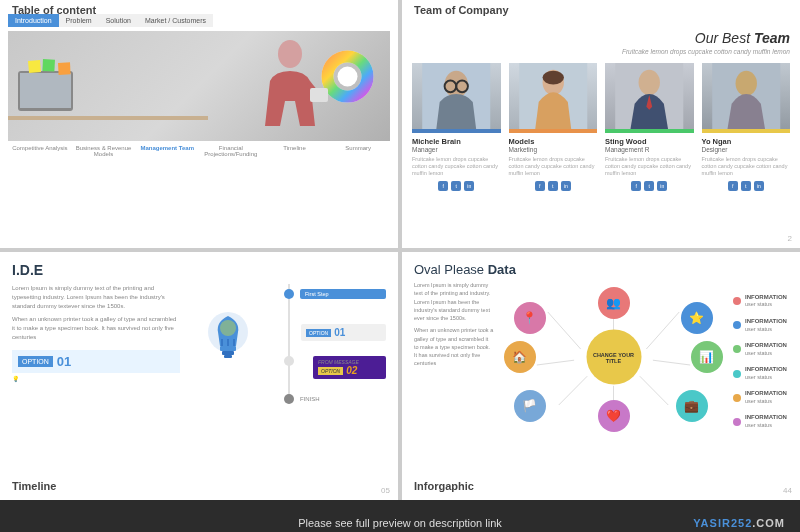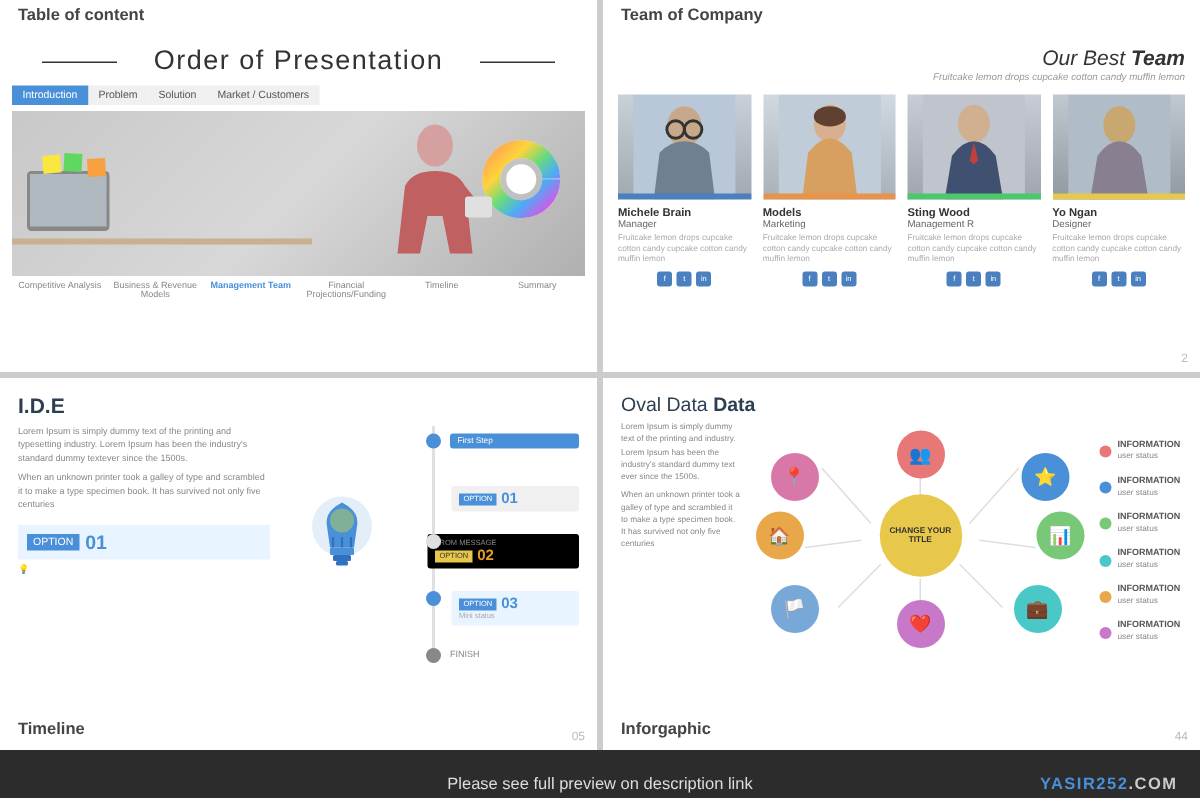--- a/index.html
+++ b/index.html
@@ -401,21 +401,20 @@
     }
   </style>
 </head>
 <body>
 
 <div class="grid">
 
   <div class="cell cell-toc">
     <span class="cell-label">Table of content</span>
 
-    <div class="toc-title">Order of Presentation</div>
 
     <div class="toc-tabs">
       <button class="toc-tab active">Introduction</button>
       <button class="toc-tab">Problem</button>
       <button class="toc-tab">Solution</button>
       <button class="toc-tab">Market / Customers</button>
     </div>
 
     <div class="toc-image">
 
@@ -642,55 +641,45 @@
 
         <div style="position:relative;margin-bottom:15px;margin-left:25px;">
           <div style="background:#f0f0f0;font-size:5.5px;padding:3px 5px;border-radius:2px;display:flex;align-items:center;gap:3px;">
             <span style="background:#4a90d9;color:white;padding:1px 3px;font-size:5px;">OPTION</span>
             <span style="color:#4a90d9;font-weight:bold;font-size:10px;">01</span>
           </div>
         </div>
 
         <div style="position:relative;margin-bottom:15px;">
           <div style="position:absolute;left:8px;top:0;width:10px;height:10px;border-radius:50%;background:#e0e0e0;z-index:2;"></div>
-          <div style="margin-left:9px;background:#000000;font-size:5.5px;padding:3px 5px;border-radius:2px;">
+          <div style="margin-left:37px;background:#4c1d95;font-size:5.5px;padding:3px 5px;border-radius:2px;font-style:italic;">
             <div style="font-size:5px;color:#888;">FROM MESSAGE</div>
             <div style="display:flex;align-items:center;gap:3px;">
               <span style="background:#e8c84a;color:#333;padding:1px 3px;font-size:5px;">OPTION</span>
               <span style="color:#e8a020;font-weight:bold;font-size:10px;">02</span>
             </div>
           </div>
         </div>
 
-        <div style="position:relative;margin-bottom:15px;">
-          <div style="position:absolute;left:8px;top:0;width:10px;height:10px;border-radius:50%;background:#4a90d9;z-index:2;"></div>
-          <div style="margin-left:25px;background:#e8f4ff;font-size:5.5px;padding:3px 5px;border-radius:2px;">
-            <div style="display:flex;align-items:center;gap:3px;">
-              <span style="background:#4a90d9;color:white;padding:1px 3px;font-size:5px;">OPTION</span>
-              <span style="color:#4a90d9;font-weight:bold;font-size:10px;">03</span>
-            </div>
-            <div style="font-size:5px;color:#aaa;">Mini status</div>
-          </div>
-        </div>
 
         <div style="position:relative;display:flex;align-items:center;">
           <div style="width:10px;height:10px;border-radius:50%;background:#888;margin-left:8px;margin-right:6px;flex-shrink:0;z-index:2;"></div>
           <div style="font-size:6px;color:#888;">FINISH</div>
         </div>
       </div>
     </div>
 
     <span class="page-num" style="position:absolute;bottom:5px;right:8px;font-size:8px;color:#bbb;">05</span>
   </div>
 
   <div class="cell cell-infographic">
     <span class="cell-label" style="top:auto;bottom:8px;left:12px;">Inforgaphic</span>
 
     <div class="info-title">
-      <span>Oval Data </span><span style="font-weight:700;text-align:right;">Data</span>
+      <span>Oval Please </span><span style="font-weight:700;text-align:right;">Data</span>
     </div>
 
     <div class="info-body">
       <div class="info-text">
         <p>Lorem Ipsum is simply dummy text of the printing and industry. Lorem Ipsum has been the industry's standard dummy text ever since the 1500s.</p>
         <p style="margin-top:4px;">When an unknown printer took a galley of type and scrambled it to make a type specimen book. It has survived not only five centuries</p>
       </div>
 
       <div class="info-diagram">
 

